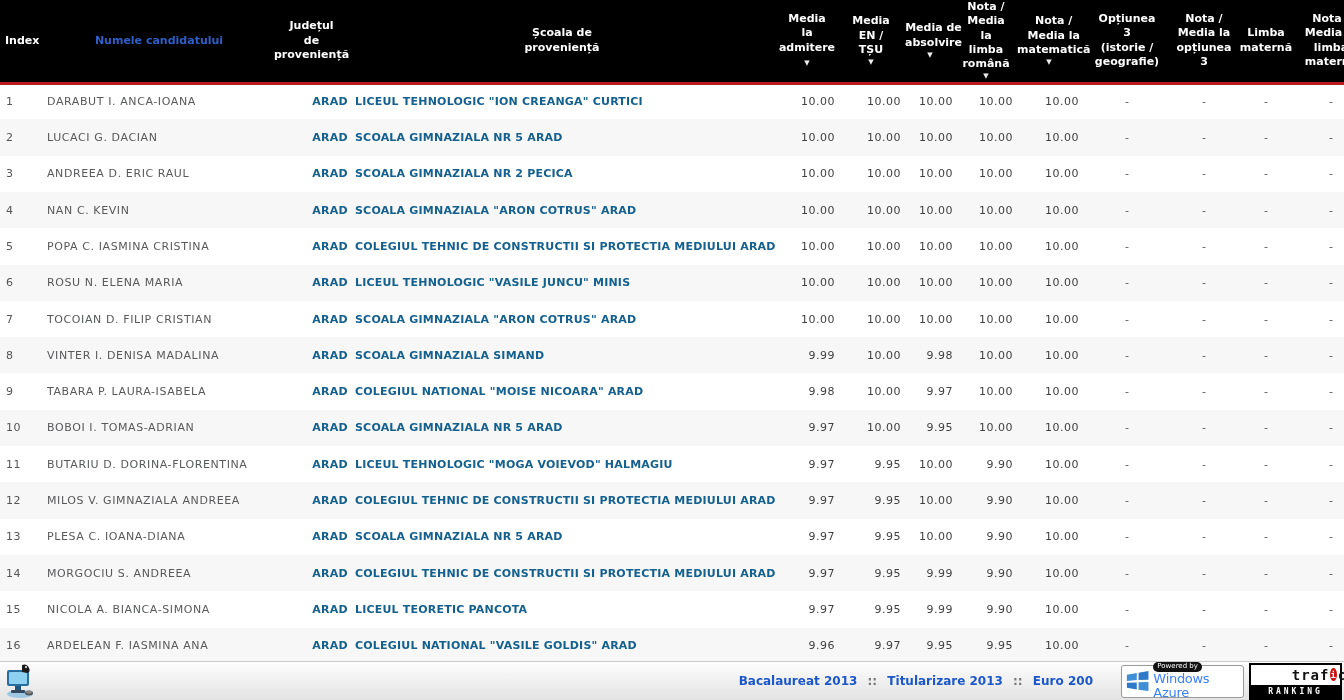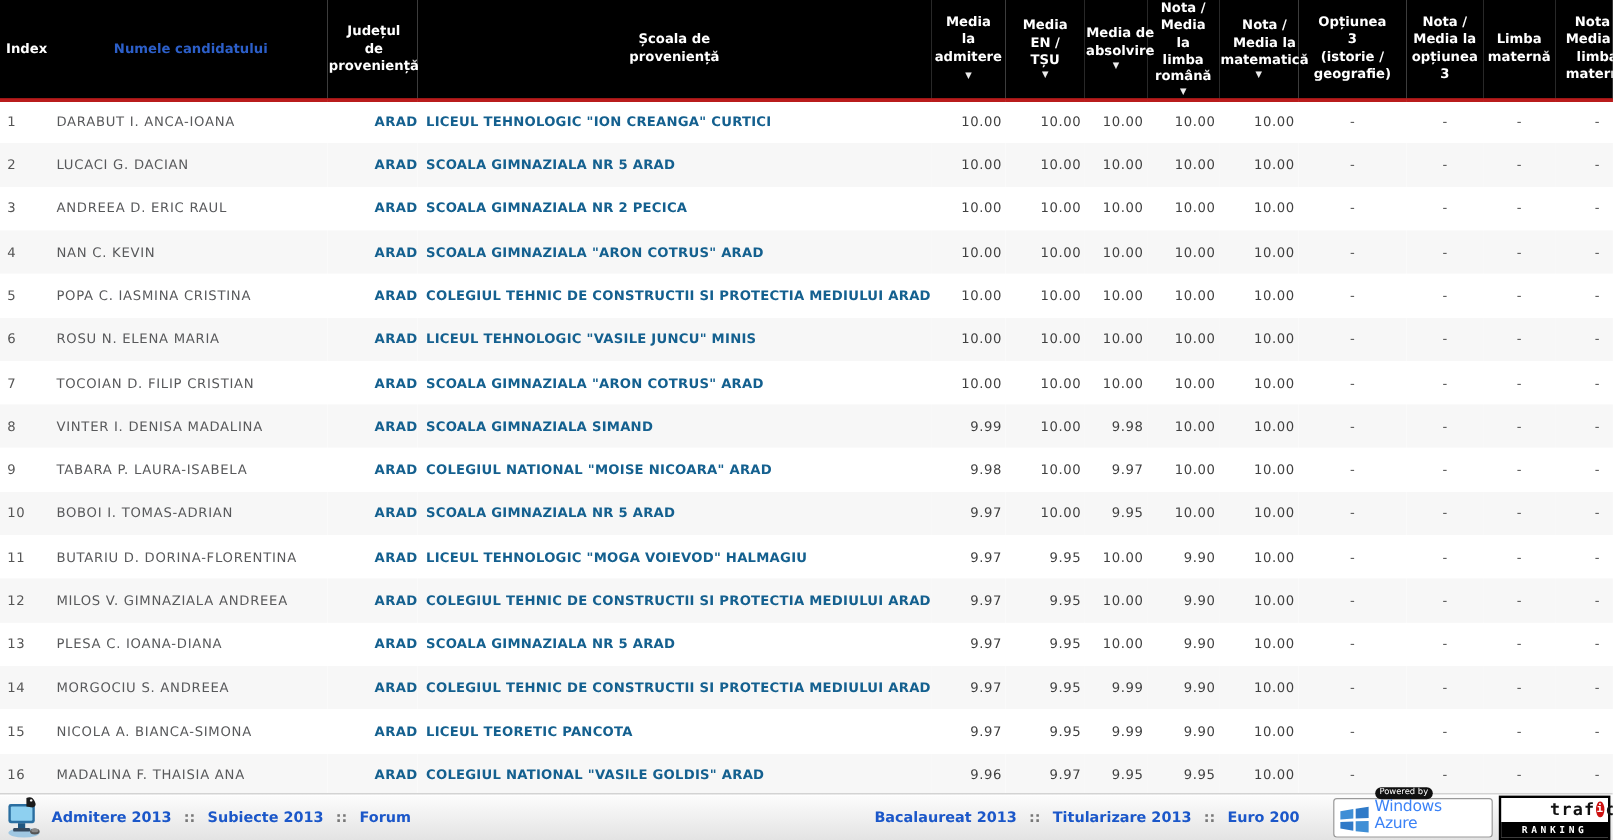--- a/index.html
+++ b/index.html
@@ -39,22 +39,22 @@
   .footer { height:39px; width:1344px; display:flex; align-items:center;
     background:linear-gradient(#fdfdfd,#e3e3e3); border-top:1px solid #c9c9c9;
     box-shadow:inset 0 1px 0 #ffffff; padding:0 2px 0 2px; }
   .f-icon { width:37px; height:36px; flex:0 0 auto; margin-right:4px; }
   .f-links { font-size:12px; font-weight:bold; color:#1b57c9; white-space:nowrap; }
   .f-links .sep { color:#777; margin:0 6px; }
   .f-left { flex:0 0 auto; }
   .f-spacer { flex:1 1 auto; }
   .f-right { flex:0 0 auto; margin-right:28px; }
 
-  .azure-badge { flex:0 0 auto; width:133px; height:33px; background:#fff;
-    border:1px solid #9a9a9a; border-radius:3px; display:flex; align-items:flex-end;
+  .azure-badge { flex:0 0 auto; width:123px; height:33px; background:#fff;
+    border:1px solid #9a9a9a; border-radius:3px; display:flex; align-items:center;
     padding:2px 4px; margin-right:5px; cursor:pointer; }
   .azure-text { display:flex; flex-direction:column; margin-left:4px; }
   .azure-pb { font-size:7px; color:#fff; background:#111; border-radius:5px;
     padding:1px 4px; align-self:flex-start; line-height:1.1; }
   .azure-name { font-size:13px; color:#3b82f6; letter-spacing:-0.3px; line-height:1.1; }
 
   .trafic-badge { flex:0 0 auto; width:93px; height:37px; border:2px solid #000;
     background:#fff; display:flex; flex-direction:column; cursor:pointer; }
   .trafic-top { flex:1; display:flex; align-items:center; justify-content:center;
     font-family:"DejaVu Sans Mono","Liberation Mono",monospace; font-weight:bold;
@@ -348,21 +348,21 @@
     <td class="c-num">9.99</td>
     <td class="c-num">9.90</td>
     <td class="c-num">10.00</td>
     <td class="c-dash">-</td>
     <td class="c-dash">-</td>
     <td class="c-dash">-</td>
     <td class="c-dash">-</td>
   </tr>
           <tr class="alt">
     <td class="c-index">16</td>
-    <td class="c-name">MADALINA F. THAISIA ANA</td>
+    <td class="c-name">ARDELEAN F. IASMINA ANA</td>
     <td class="c-county">ARAD</td>
     <td class="c-school">COLEGIUL NATIONAL "VASILE GOLDIS" ARAD</td>
     <td class="c-num">9.96</td>
     <td class="c-num">9.97</td>
     <td class="c-num">9.95</td>
     <td class="c-num">9.95</td>
     <td class="c-num">10.00</td>
     <td class="c-dash">-</td>
     <td class="c-dash">-</td>
     <td class="c-dash">-</td>
@@ -378,27 +378,20 @@
       <rect x="5" y="7" width="22" height="16" rx="2" fill="#2a6ea0"></rect>
       <rect x="7" y="9" width="18" height="12" rx="1" fill="#8ed0f0"></rect>
       <rect x="13" y="23" width="6" height="4" fill="#1f5680"></rect>
       <rect x="9" y="27" width="14" height="3" rx="1" fill="#34495e"></rect>
       <path d="M20 2 q5 -2 7 3 q2 4 -2 5 l-5 -1 z" fill="#1b1b1b"></path>
       <circle cx="24" cy="4" r="1" fill="#fff"></circle>
       <ellipse cx="27" cy="30" rx="4" ry="2.5" fill="#555"></ellipse>
       <ellipse cx="27" cy="29" rx="3" ry="1.6" fill="#888"></ellipse>
     </svg>
 
-    <div class="f-links f-left">
-      <span style="cursor:pointer">Admitere 2013</span>
-      <span class="sep">::</span>
-      <span style="cursor:pointer">Subiecte 2013</span>
-      <span class="sep">::</span>
-      <span style="cursor:pointer">Forum</span>
-    </div>
 
     <div class="f-spacer"></div>
 
     <div class="f-links f-right">
       <span style="cursor:pointer">Bacalaureat 2013</span>
       <span class="sep">::</span>
       <span style="cursor:pointer">Titularizare 2013</span>
       <span class="sep">::</span>
       <span style="cursor:pointer">Euro 200</span>
     </div>

